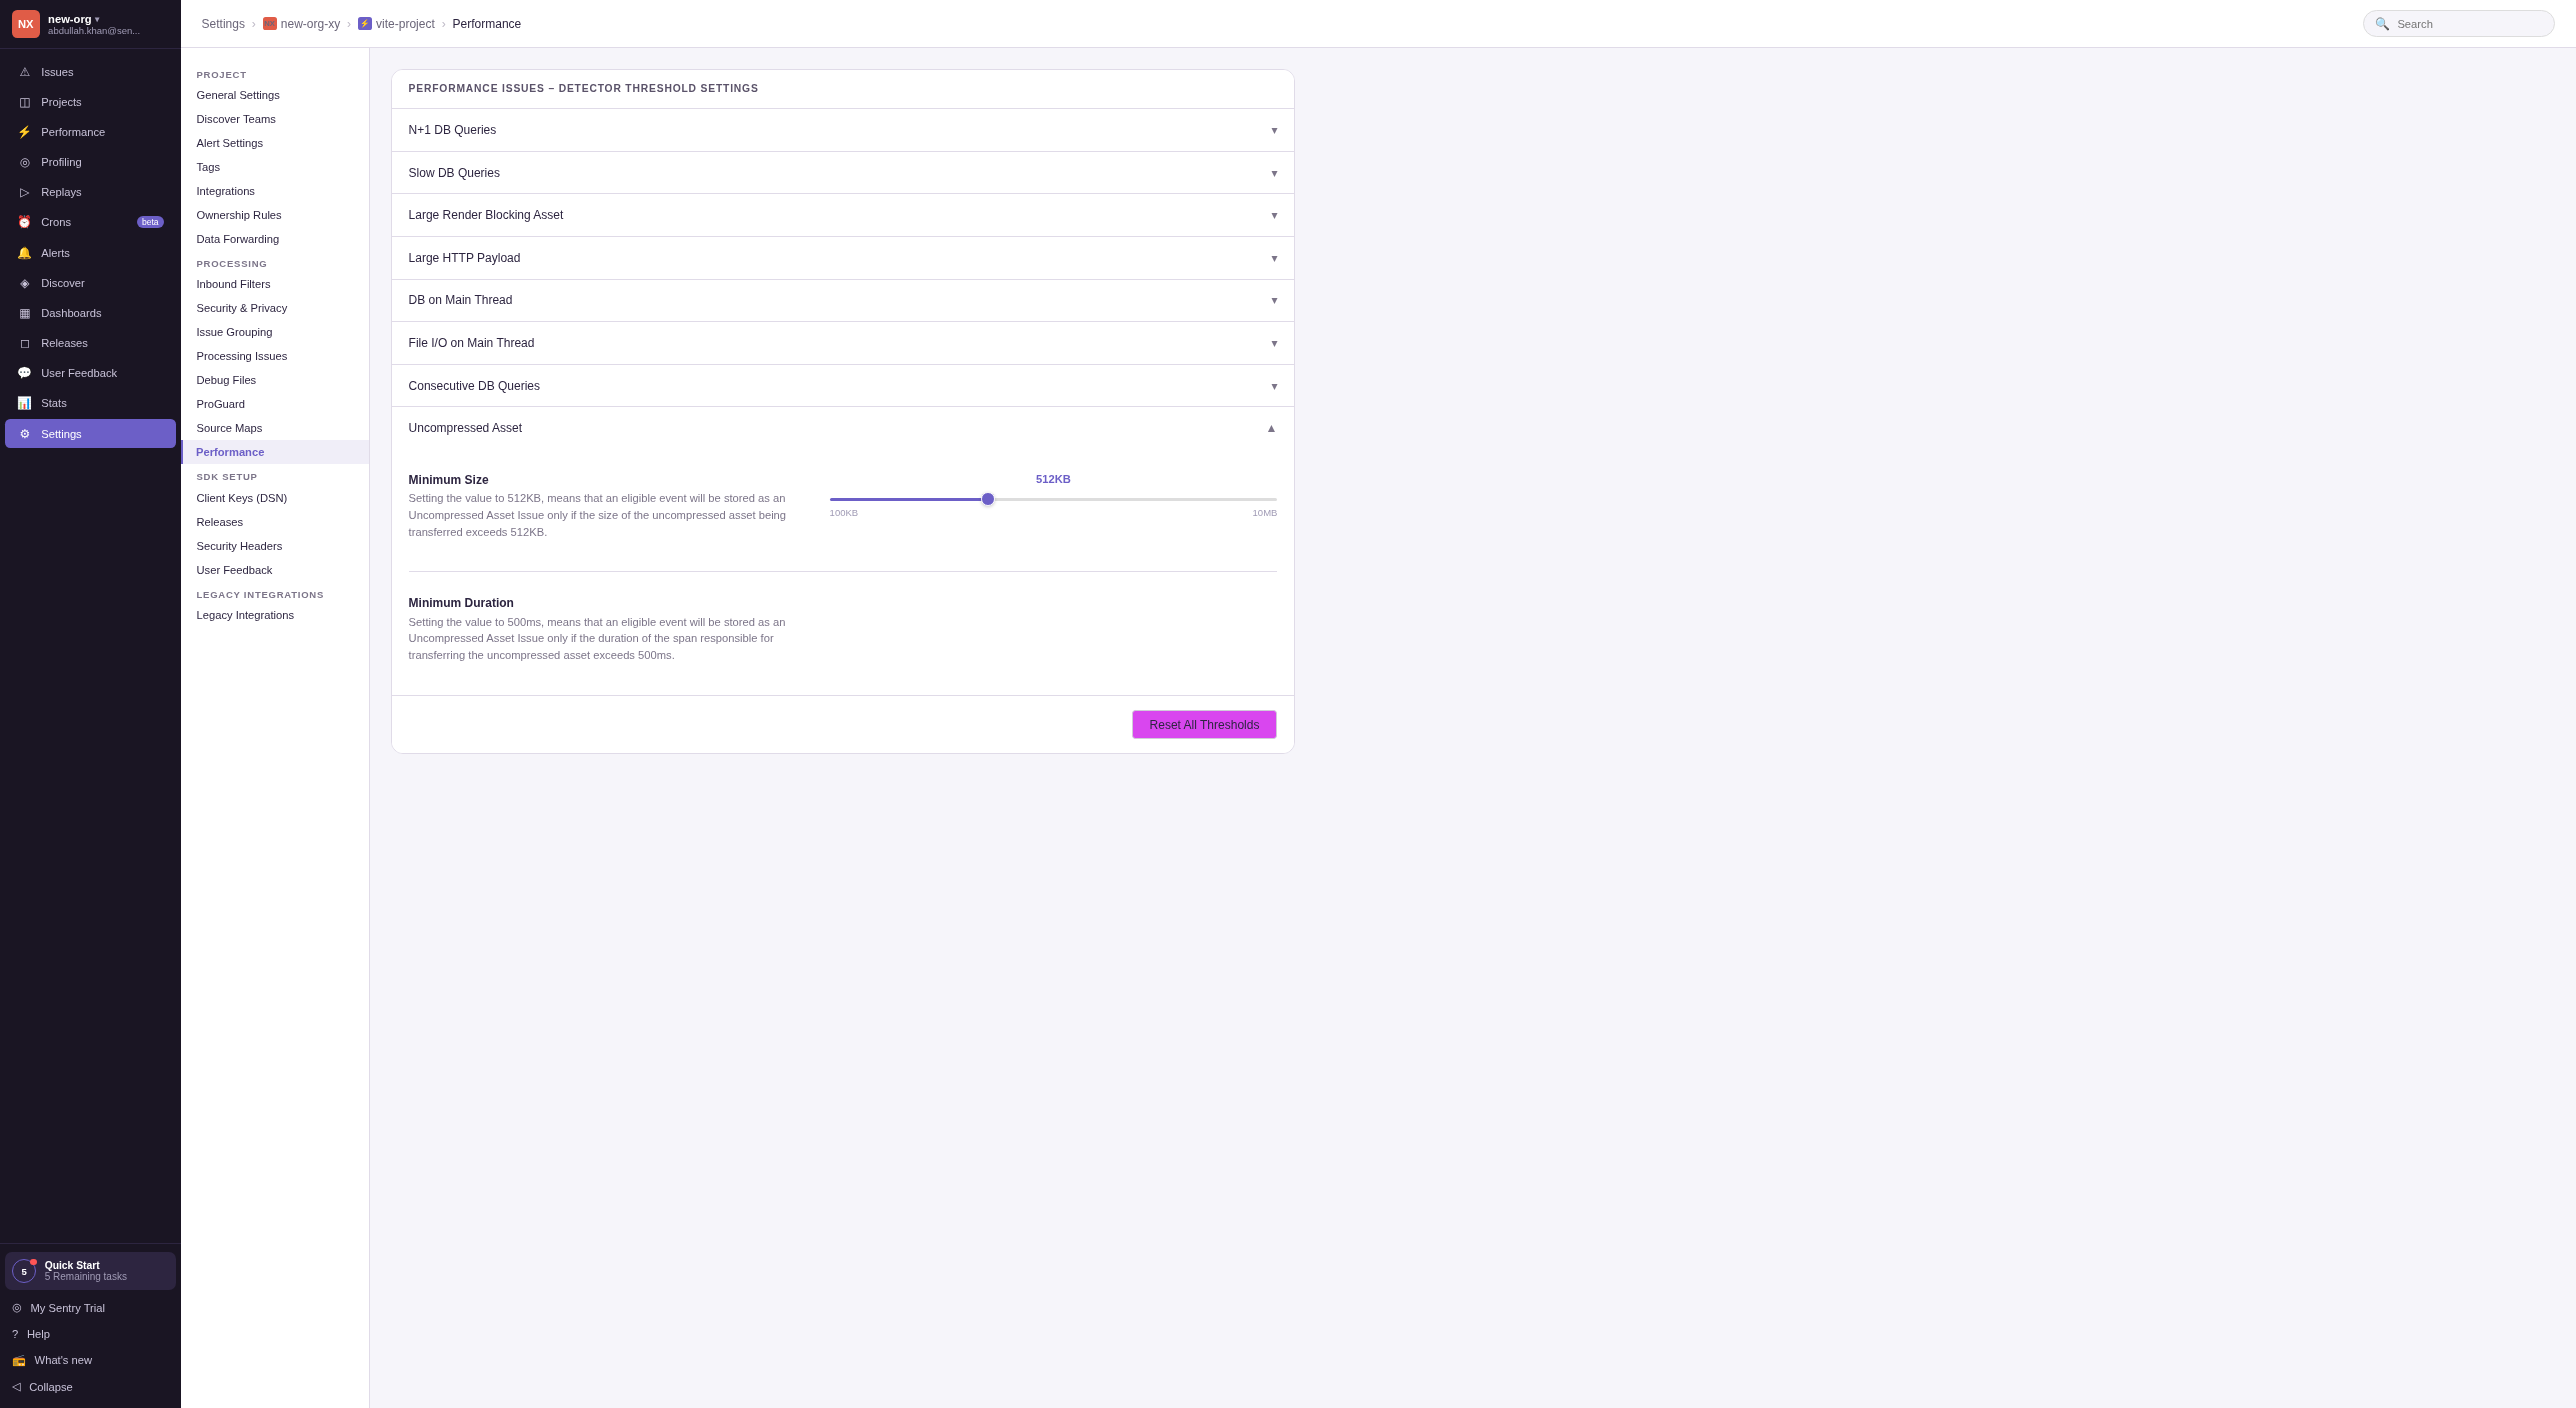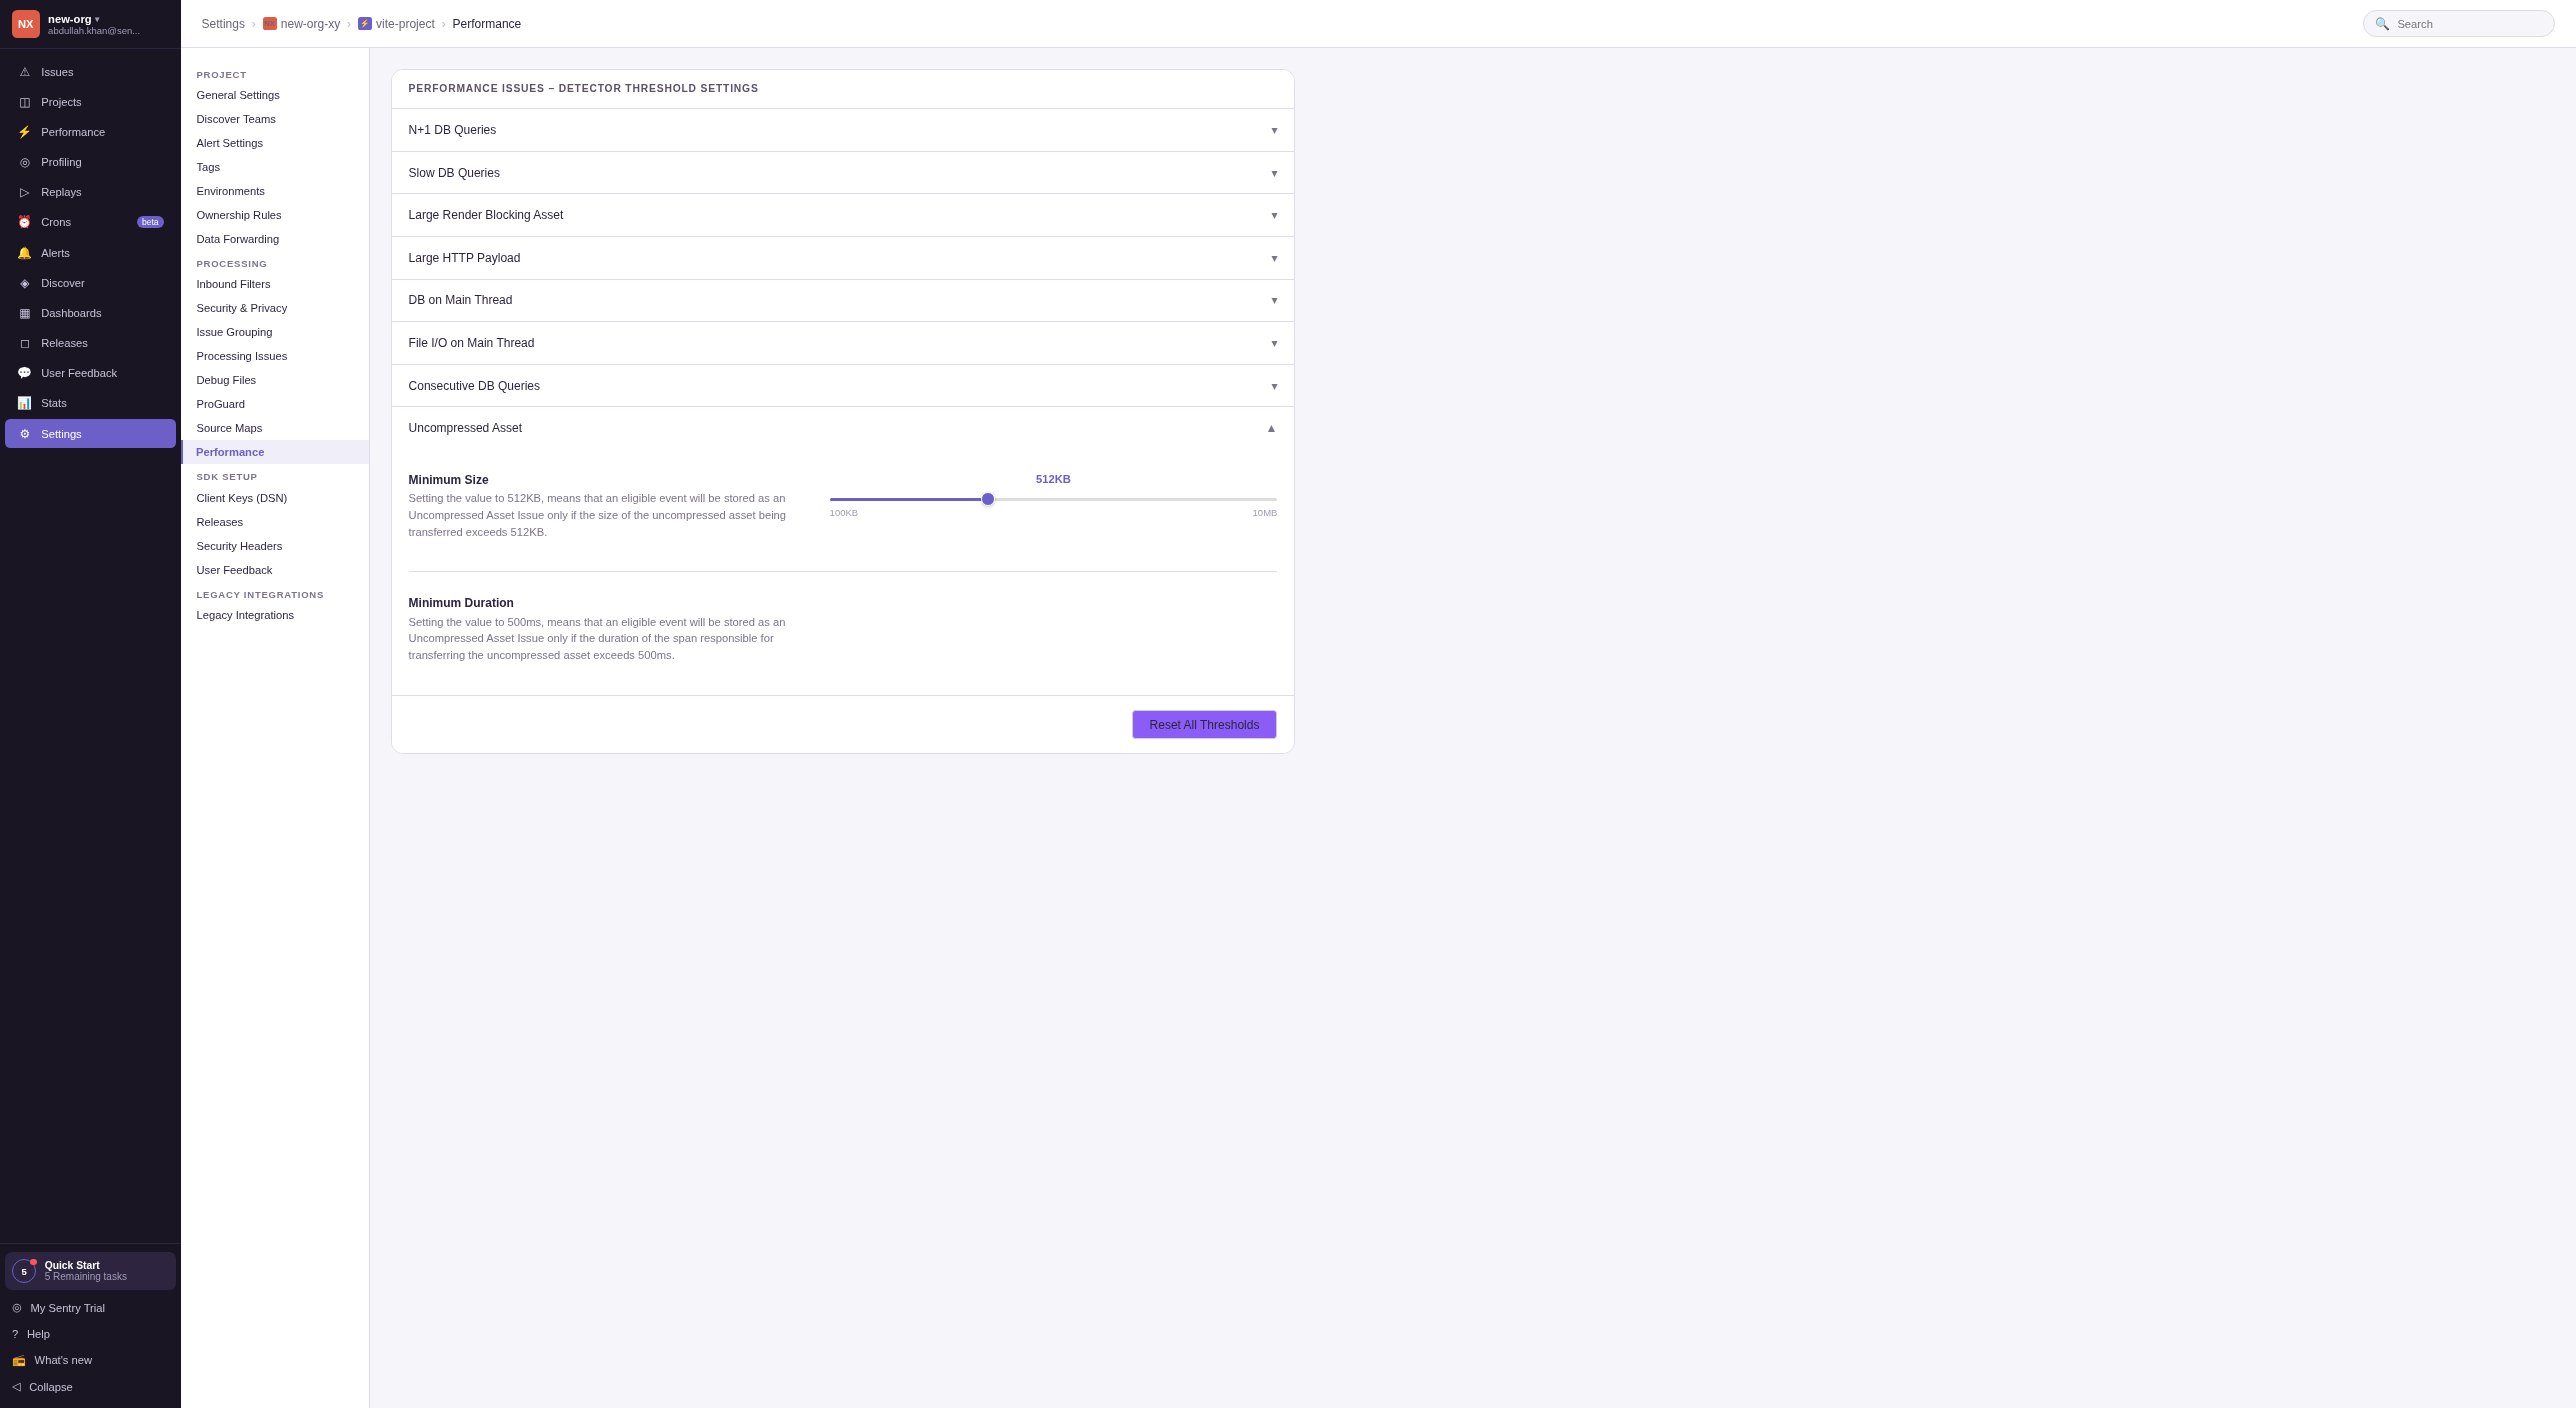--- a/index.html
+++ b/index.html
@@ -80,21 +80,21 @@
     .slider-info { flex: 0 0 387px; }
     .slider-control { flex: 1; }
     .slider-value { font-size: 11.2px; font-weight: 700; color: #6c5fc7; text-align: center; margin-bottom: 5.2px; }
     input[type=range] { -webkit-appearance: none; width: 100%; height: 3.4px; border-radius: 1.7px; background: linear-gradient(to right, #6c5fc7 0%, #6c5fc7 35%, #ddd 35%); outline: none; cursor: pointer; }
     input[type=range]::-webkit-slider-thumb { -webkit-appearance: none; width: 13.8px; height: 13.8px; border-radius: 50%; background: #6c5fc7; border: 1.7px solid #fff; box-shadow: 0 0.9px 3.4px rgba(0,0,0,0.2); cursor: pointer; }
     .slider-minmax { display: flex; justify-content: space-between; font-size: 9.5px; color: #a09bb5; margin-top: 3.4px; }
     .slider-separator { border: none; border-top: 0.9px solid #e0dbe8; margin: 17px 0 0; }
 
     
     .card-footer { padding: 13.8px 17px; display: flex; justify-content: flex-end; border-top: 0.9px solid #e0dbe8; background: #fff; }
-    .btn-reset { padding: 6.9px 17px; background: #8b5cf6; border: 0.9px solid #d0ccd8; border-radius: 3.4px; font-size: 12px; color: #2d2540; cursor: pointer; font-weight: 500; }
+    .btn-reset { padding: 6.9px 17px; background: #d946ef; border: 0.9px solid #d0ccd8; border-radius: 3.4px; font-size: 12px; color: #2d2540; cursor: pointer; font-weight: 500; }
   </style>
 </head>
 <body>
 
 <div class="sidebar">
   <div class="sidebar-header">
     <div class="org-avatar">NX</div>
     <div class="org-info">
       <div class="org-name">
         <span>new-org</span>
@@ -233,21 +233,21 @@
 
   <div class="content-area">
 
     <div class="settings-sidebar">
       <div id="settings-nav-container">
           <div class="settings-section-title">PROJECT</div>
           <a class="settings-nav-item" href="#">General Settings</a>
           <a class="settings-nav-item" href="#">Discover Teams</a>
           <a class="settings-nav-item" href="#">Alert Settings</a>
           <a class="settings-nav-item" href="#">Tags</a>
-          <a class="settings-nav-item" href="#">Environments</a>
+          <a class="settings-nav-item" href="#">Integrations</a>
           <a class="settings-nav-item" href="#">Ownership Rules</a>
           <a class="settings-nav-item" href="#">Data Forwarding</a>
           <div class="settings-section-title">PROCESSING</div>
           <a class="settings-nav-item" href="#">Inbound Filters</a>
           <a class="settings-nav-item" href="#">Security &amp; Privacy</a>
           <a class="settings-nav-item" href="#">Issue Grouping</a>
           <a class="settings-nav-item" href="#">Processing Issues</a>
           <a class="settings-nav-item" href="#">Debug Files</a>
           <a class="settings-nav-item" href="#">ProGuard</a>
           <a class="settings-nav-item" href="#">Source Maps</a>

